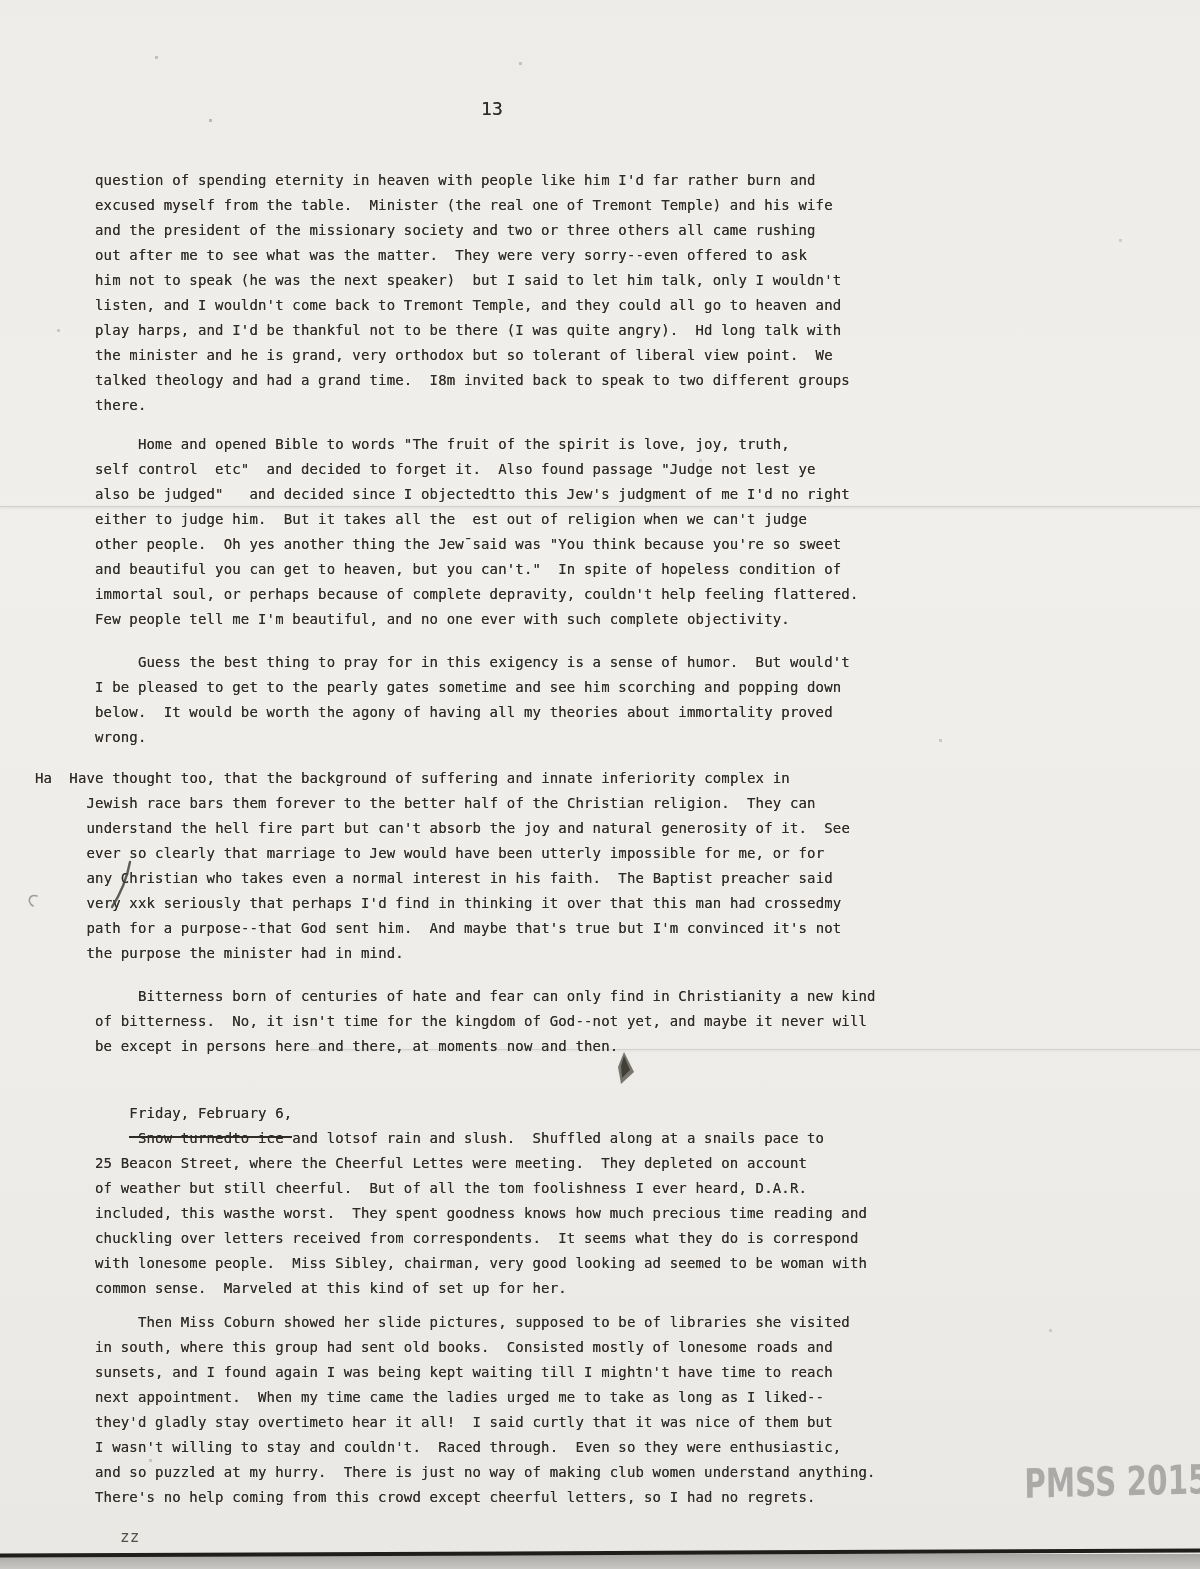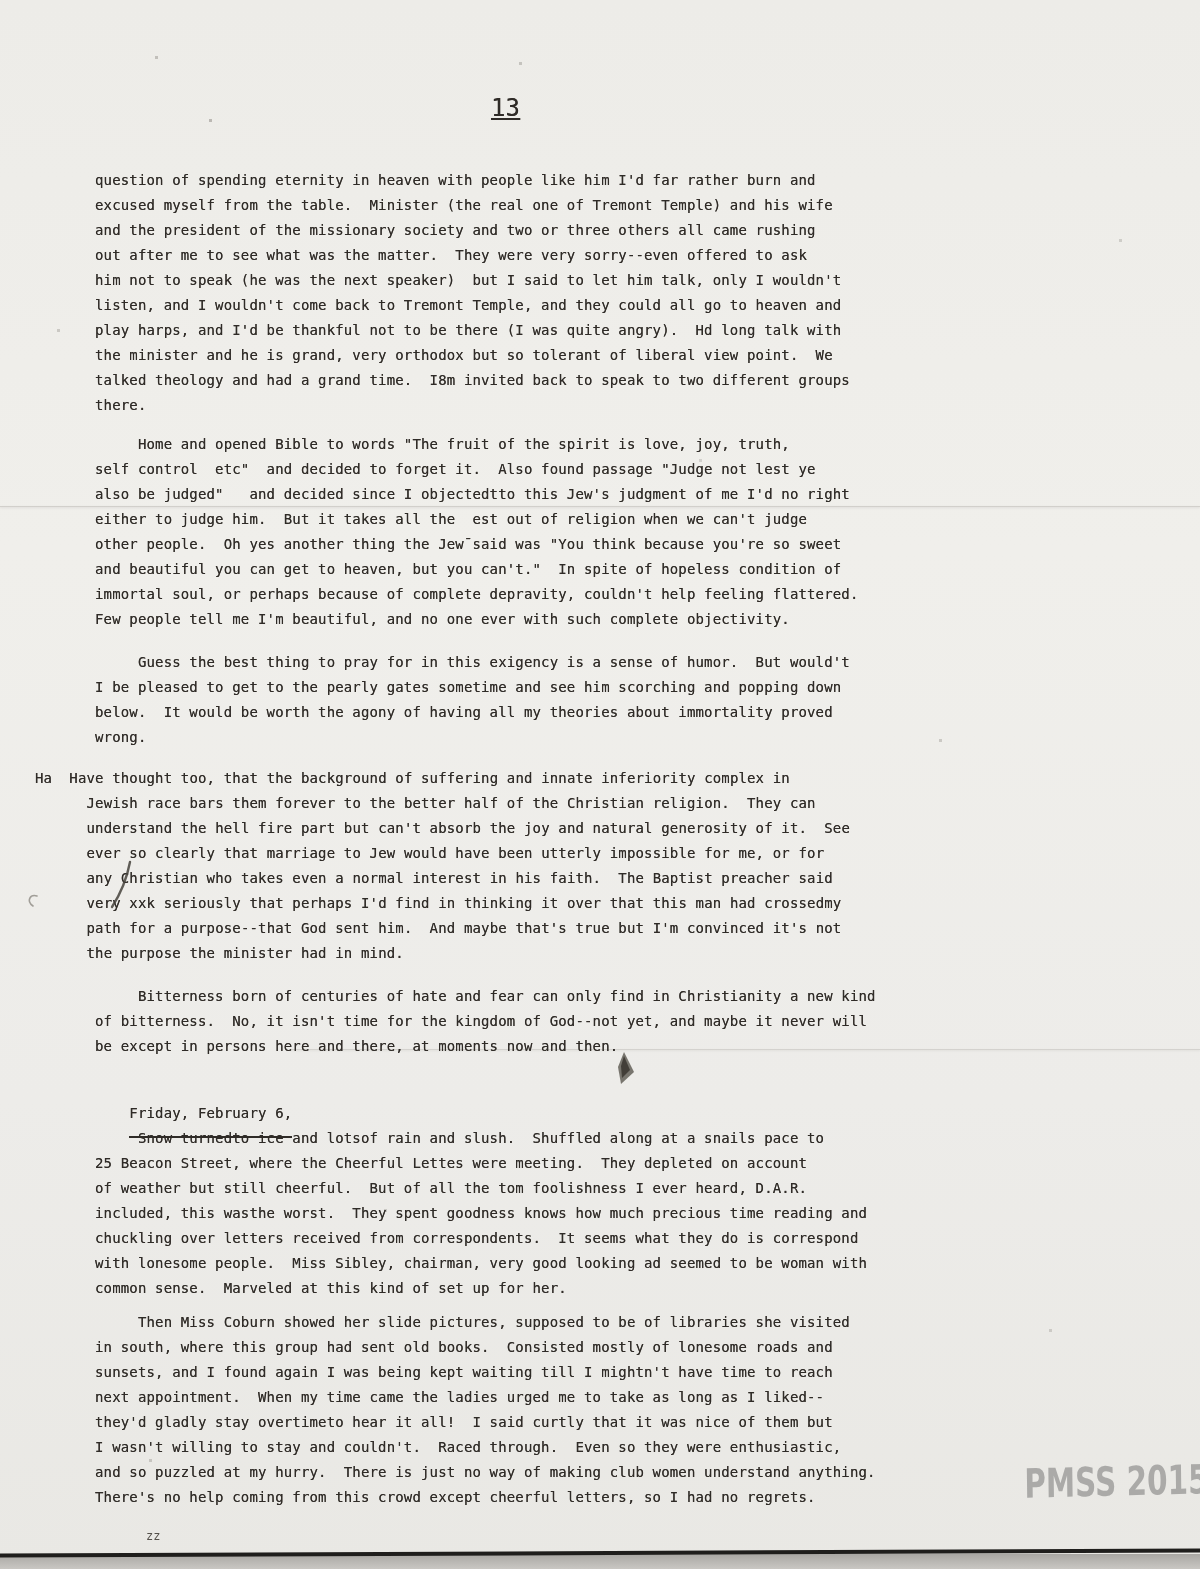--- a/index.html
+++ b/index.html
@@ -14,31 +14,31 @@
   }
   .typed{
     position:absolute;
     font-size:14px;
     line-height:25px;
     letter-spacing:0.15px;
     white-space:pre;
     color:#2f2b27;
     text-shadow:0 0 0.6px rgba(50,45,40,0.75);
   }
-  .page-number{left:491px;top:96px;font-size:24px;text-decoration:underline;}
+  .page-number{left:481px;top:96px;font-size:18px;}
   .p1{left:95px;top:168px;}
   .p2{left:95px;top:432px;}
   .p3{left:95px;top:650px;}
   .p4{left:35px;top:766px;}
   .p5{left:95px;top:984px;}
   .heading{left:95px;top:1076px;}
   .heading .underlined{border-bottom:2px solid #2f2b27;padding-bottom:15px;}
   .p6{left:95px;top:1126px;}
   .p7{left:95px;top:1310px;}
-  .footer-mark{left:146px;top:1524px;font-size:12px;color:#54504a;text-shadow:none;}
+  .footer-mark{left:120px;top:1524px;font-size:16px;color:#54504a;text-shadow:none;}
   .watermark{
     position:absolute;left:1024px;top:1460px;
     font-family:"DejaVu Sans", sans-serif;
     font-weight:bold;font-size:31px;letter-spacing:0px;
     color:rgba(118,118,118,0.55);
     transform:scale(0.95,1.3) rotate(-1deg);
     transform-origin:left top;
     white-space:nowrap;
   }
   .crease{position:absolute;pointer-events:none;}

